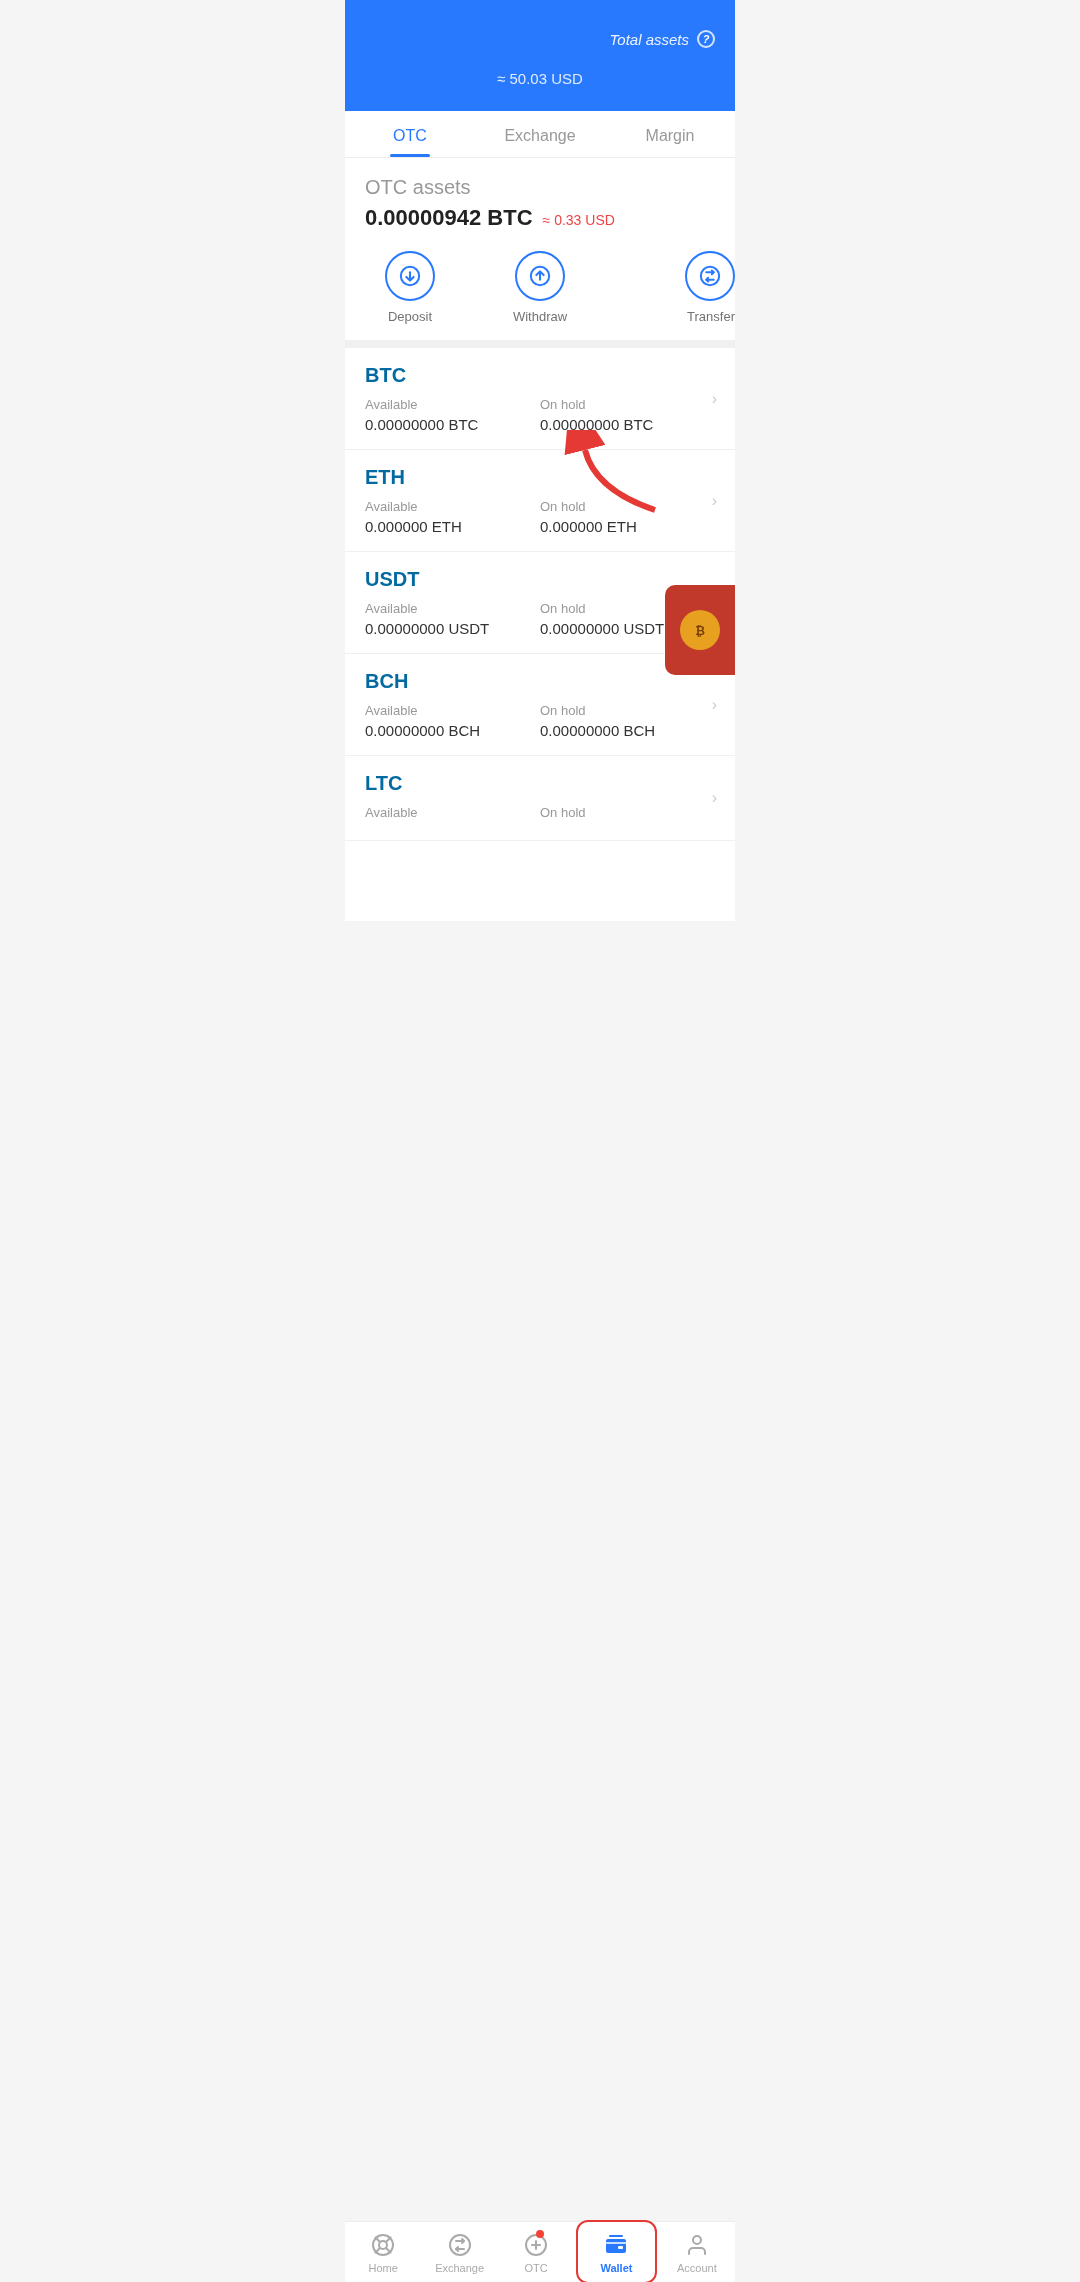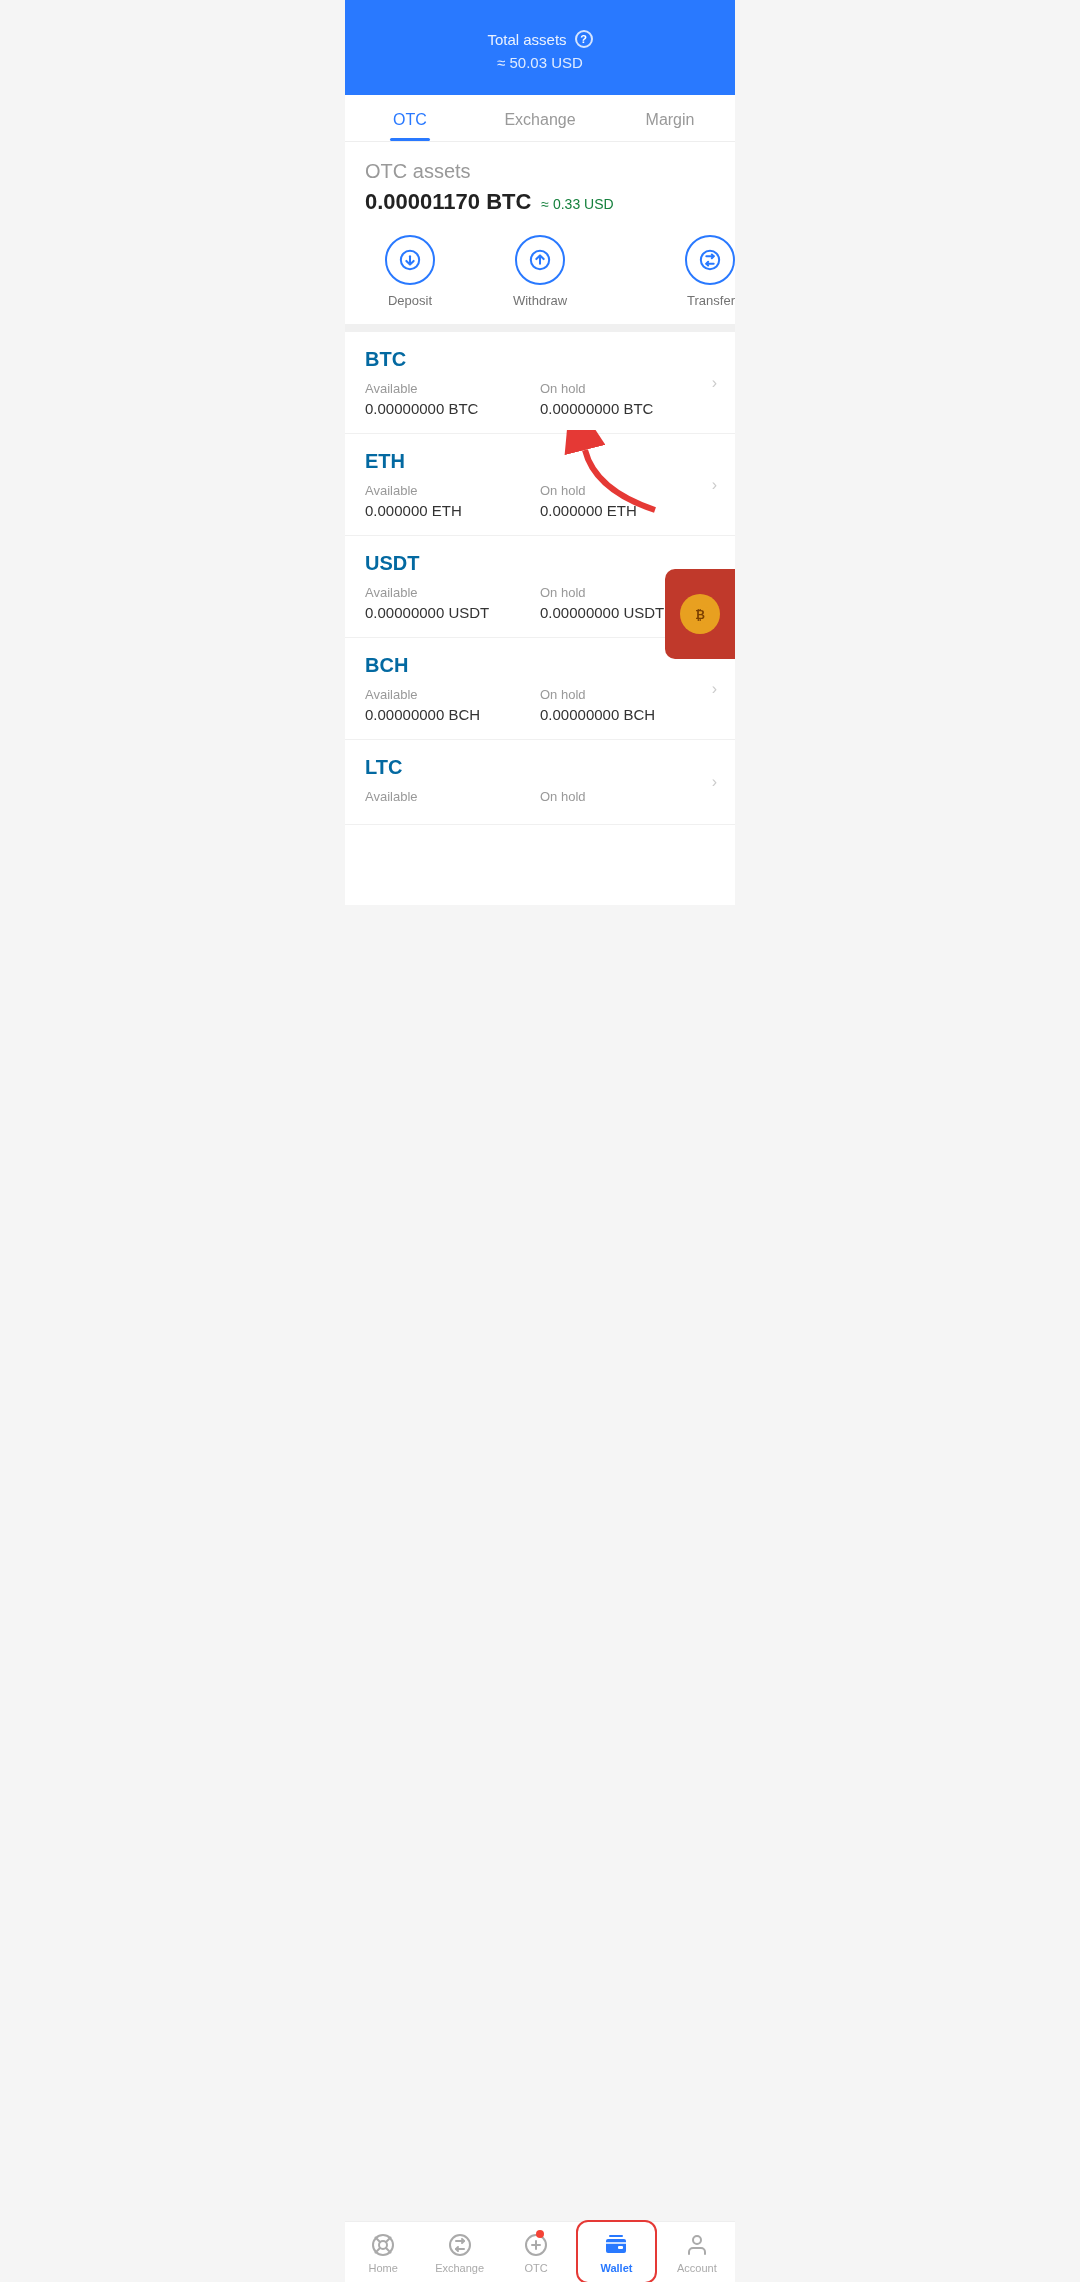--- a/index.html
+++ b/index.html
@@ -14,23 +14,24 @@
     }
     .header {
       background: #2979FF;
       padding: 30px 20px 24px;
       text-align: center;
       color: white;
     }
     .header-title-row {
       display: flex;
       align-items: center;
-      justify-content: center;
+      justify-content: flex-end;
       gap: 8px;
-      margin-bottom: 6px;
+      margin-bottom: 22px;
+      font-style: italic;
     }
     .header-title {
       font-size: 15px;
       font-weight: 400;
       opacity: 0.9;
     }
     .help-icon {
       width: 18px;
       height: 18px;
       border: 2px solid rgba(255,255,255,0.8);
@@ -97,21 +98,21 @@
     .otc-assets-value {
       font-size: 22px;
       font-weight: 600;
       color: #222;
       display: flex;
       align-items: baseline;
       gap: 10px;
     }
     .otc-assets-usd {
       font-size: 14px;
-      color: #15803d;
+      color: #ef4444;
       font-weight: 400;
     }
 
     
     .actions {
       background: white;
       display: flex;
       padding: 20px 0 16px;
       border-bottom: 8px solid #f0f0f0;
     }
@@ -288,21 +289,21 @@
       <span>Exchange</span>
     </div>
     <div class="tab">
       <span>Margin</span>
     </div>
   </div>
 
   <div class="content">
     <div class="otc-assets-label">OTC assets</div>
     <div class="otc-assets-value">
-      <span>0.00001170 BTC</span>
+      <span>0.00000942 BTC</span>
       <span class="otc-assets-usd">≈ 0.33 USD</span>
     </div>
   </div>
 
   <div class="actions">
     <div class="action-btn">
       <div class="action-circle">
         <svg width="22" height="22" viewBox="0 0 24 24" fill="none" stroke="#2979FF" stroke-width="2.2" stroke-linecap="round" stroke-linejoin="round">
           <circle cx="12" cy="12" r="10"></circle>
           <line x1="12" y1="8" x2="12" y2="16"></line>

